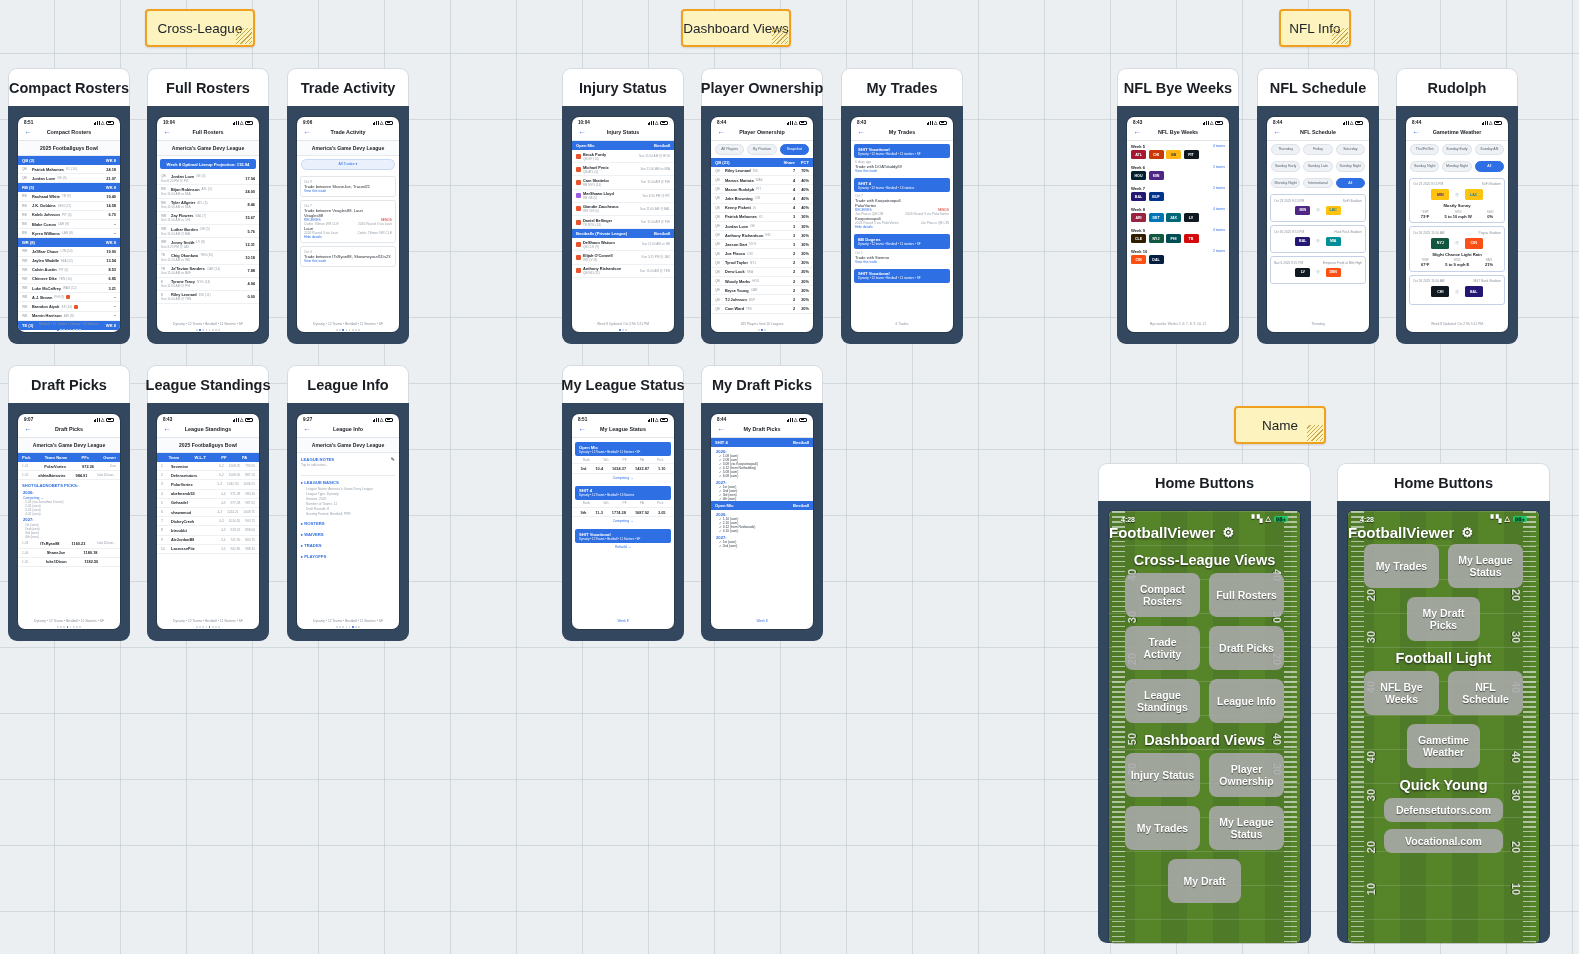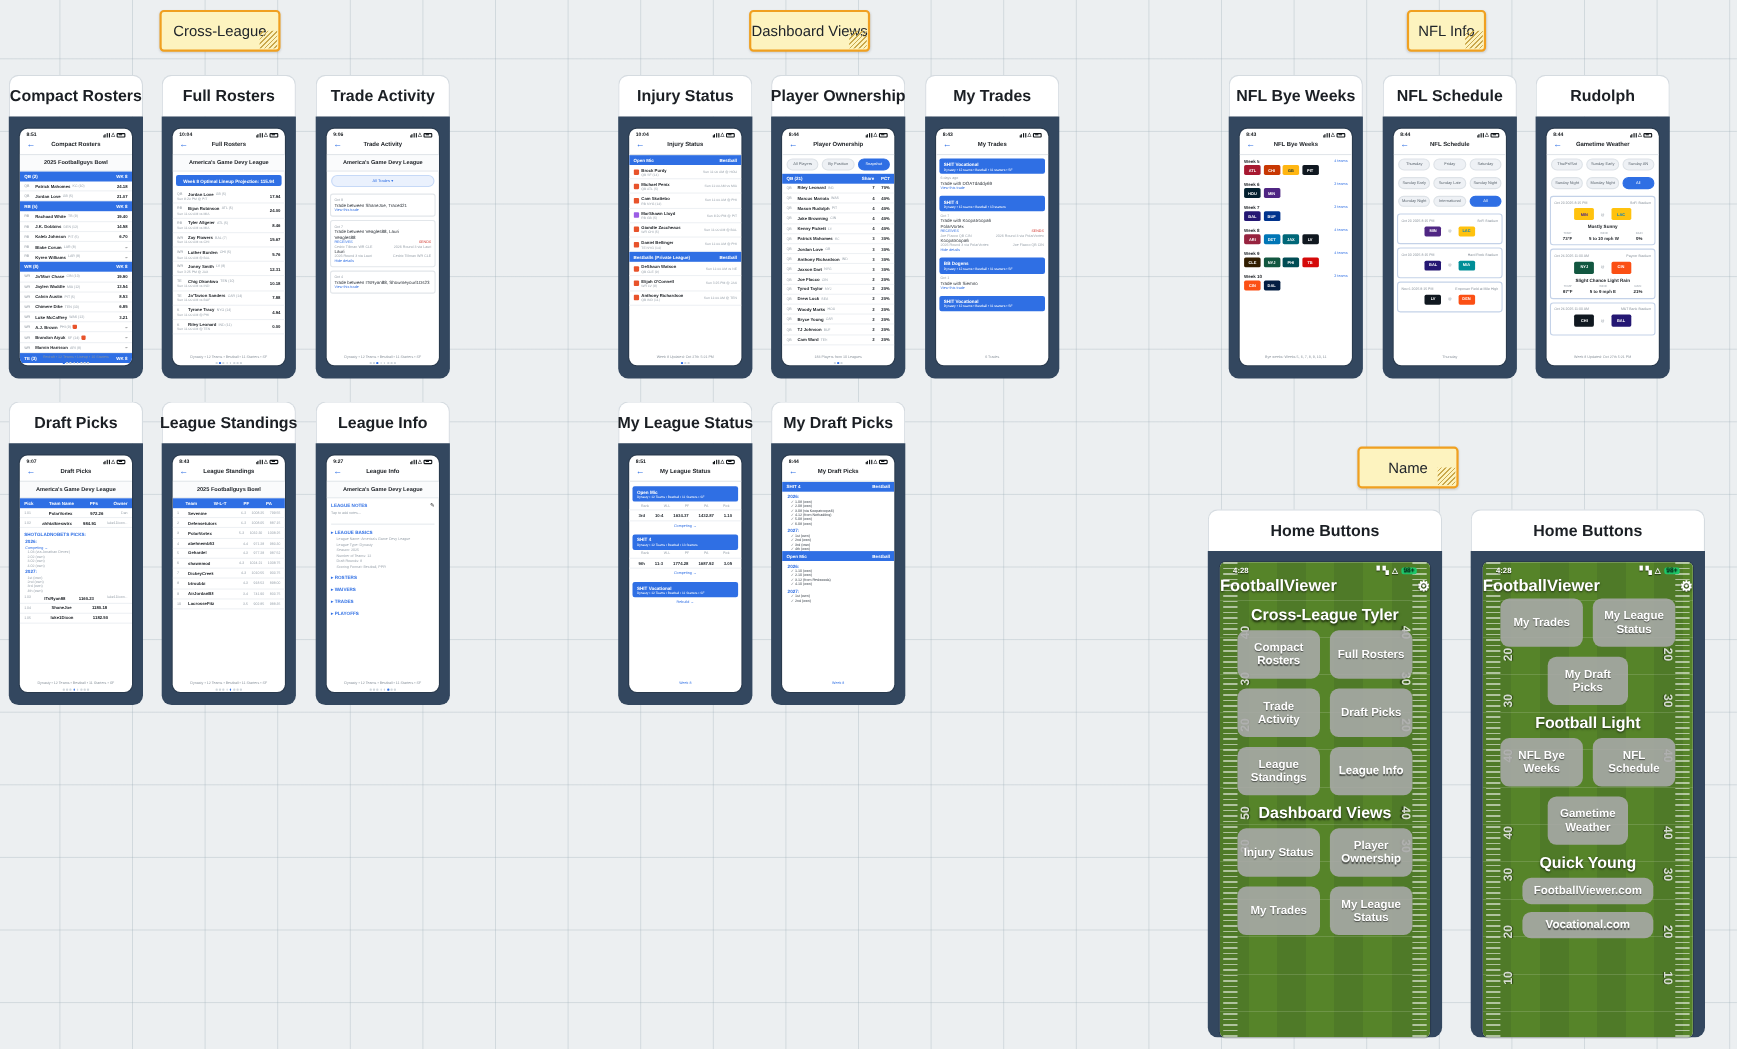--- a/index.html
+++ b/index.html
@@ -173,21 +173,21 @@
   .fv-status {
     display: flex; justify-content: space-between; align-items: center;
     padding: 4px 12px 1px; font-size: 7px; font-weight: bold;
     text-shadow: 0 1px 1px rgba(0,0,0,.6); position: relative; z-index: 2;
   }
   .fv-status .right { display: flex; align-items: center; gap: 3px; }
   .fv-batt { background: #1ec86a; color: #06351b; font-size: 6px; border-radius: 2px; padding: 0 2px; font-weight: bold; }
   .fv-title {
     text-align: center; font-size: 15px; font-weight: bold;
     text-shadow: 0 1px 2px rgba(0,0,0,.65); position: relative; z-index: 2;
-    display: flex; align-items: center; justify-content: space-between; gap: 7px;
+    display: flex; align-items: center; justify-content: flex-start; gap: 7px;
     padding-bottom: 3px;
   }
   .fv-sect {
     text-align: center; font-size: 14.5px; font-weight: bold;
     text-shadow: 0 1px 2px rgba(0,0,0,.7); position: relative; z-index: 2;
     margin: 8px 0 5px;
   }
   .fv-grid {
     display: flex; gap: 9px; padding: 0 16px; position: relative; z-index: 2;
     margin-bottom: 9px;
@@ -1778,41 +1778,44 @@
               <span>▘▚</span>
               <span>△</span>
               <span class="fv-batt">98+</span>
             </span>
           </div>
           <div class="fv-title">
             <span>FootballViewer</span>
             <span class="gear">⚙</span>
           </div>
           <div id="hb1-body">
-              <div class="fv-sect">Cross-League Tyler</div>
+              <div class="fv-sect">Cross-League Views</div>
               <div class="fv-grid">
                 <div class="fv-btn">Compact Rosters</div>
                 <div class="fv-btn">Full Rosters</div>
               </div>
               <div class="fv-grid">
                 <div class="fv-btn">Trade Activity</div>
                 <div class="fv-btn">Draft Picks</div>
               </div>
               <div class="fv-grid">
                 <div class="fv-btn">League Standings</div>
                 <div class="fv-btn">League Info</div>
               </div>
               <div class="fv-sect">Dashboard Views</div>
               <div class="fv-grid">
                 <div class="fv-btn">Injury Status</div>
                 <div class="fv-btn">Player Ownership</div>
               </div>
               <div class="fv-grid">
                 <div class="fv-btn">My Trades</div>
                 <div class="fv-btn">My League Status</div>
+              </div>
+              <div class="fv-grid center">
+                <div class="fv-btn">My Draft</div>
               </div>
             </div>
         </div>
       </div>
     </div>
   </div>
 
   <div class="frame" style="left:1337px;top:463px;width:213px;">
     <div class="frame-title">Home Buttons</div>
     <div class="frame-body" style="padding:10px 11px 0;">
@@ -1854,21 +1857,21 @@
               </div>
               <div class="fv-sect">Football Light</div>
               <div class="fv-grid">
                 <div class="fv-btn">NFL Bye Weeks</div>
                 <div class="fv-btn">NFL Schedule</div>
               </div>
               <div class="fv-grid center">
                 <div class="fv-btn">Gametime Weather</div>
               </div>
               <div class="fv-sect">Quick Young</div>
-              <div class="fv-link">FootballViewer.com</div>
+              <div class="fv-link">Defensetutors.com</div>
               <div class="fv-link">Vocational.com</div>
             </div>
         </div>
       </div>
     </div>
   </div>
 
 </div>
 
 </body></html>

